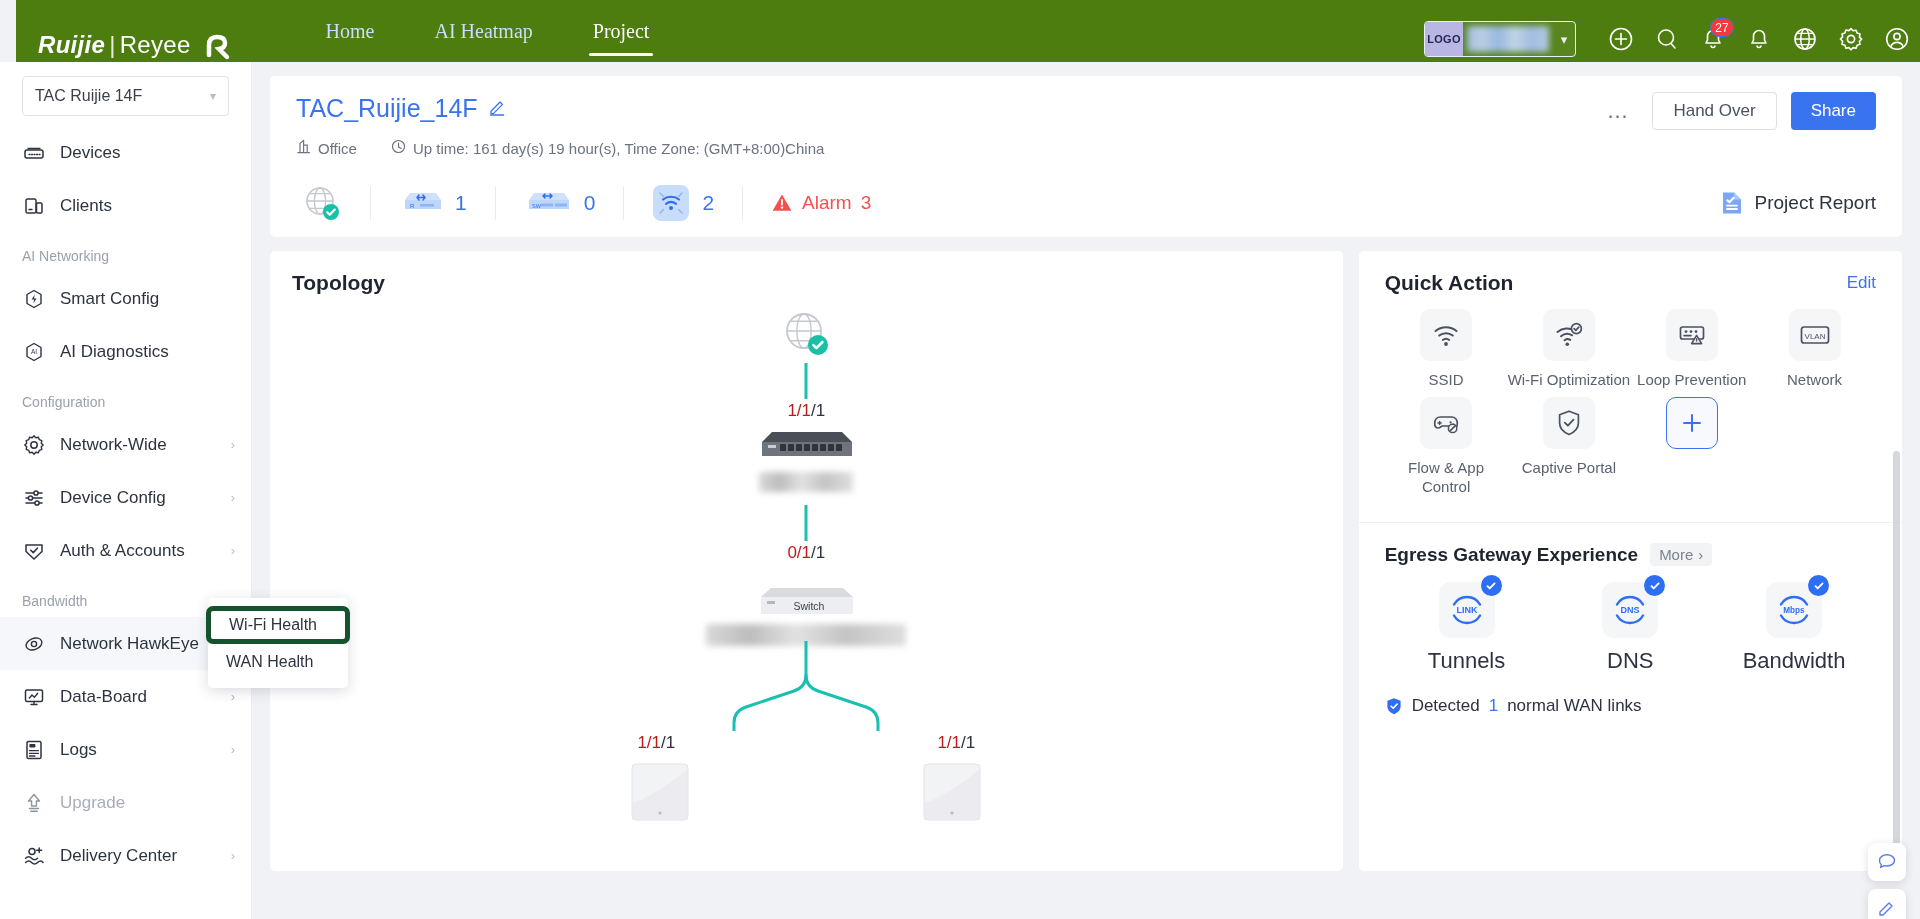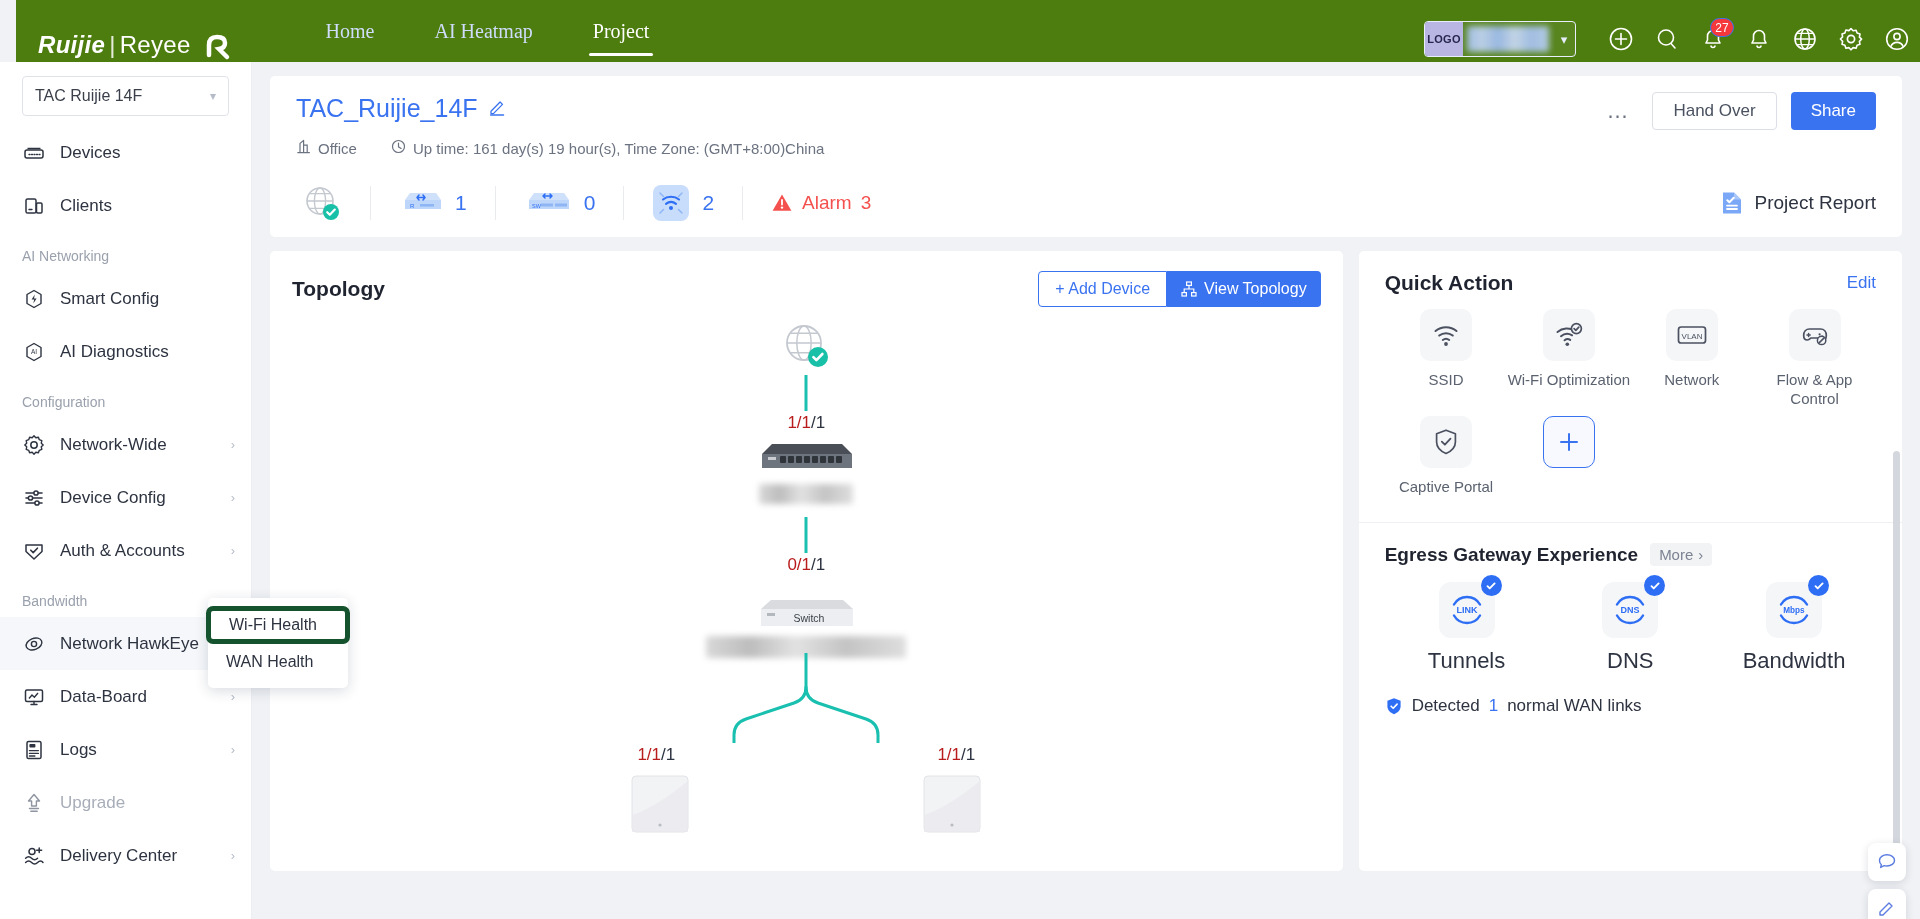--- a/index.html
+++ b/index.html
@@ -494,32 +494,20 @@
         <span>Project Report</span>
       </div>
     </div>
   </div>
 
   <div class="split">
 
     <div class="topo-card">
       <div class="topo-head">
         <span class="topo-title">Topology</span>
-        <div class="topo-btns">
-          <div class="btn-add">+ Add Device</div>
-          <div class="btn-view">
-            <svg width="16" height="16" viewBox="0 0 16 16">
-              <rect x="5.6" y="1" width="4.8" height="3.4" stroke="#fff" stroke-width="1.2" fill="none"></rect>
-              <rect x="1" y="11.6" width="4.4" height="3.4" stroke="#fff" stroke-width="1.2" fill="none"></rect>
-              <rect x="10.6" y="11.6" width="4.4" height="3.4" stroke="#fff" stroke-width="1.2" fill="none"></rect>
-              <path d="M8 4.4v3.6M3.2 11.6V8h9.6v3.6" stroke="#fff" stroke-width="1.2" fill="none"></path>
-            </svg>
-            <span>View Topology</span>
-          </div>
-        </div>
       </div>
 
       <div class="topo-canvas">
 
         <div class="node" style="top:6px;">
           <svg width="52" height="52" viewBox="0 0 52 52">
             <circle cx="24" cy="24" r="17" stroke="#c4c8cf" stroke-width="1.8" fill="none"></circle>
             <ellipse cx="24" cy="24" rx="7.2" ry="17" stroke="#c4c8cf" stroke-width="1.5" fill="none"></ellipse>
             <path d="M7 24h34M10 14.2h28M10 33.8h28" stroke="#c4c8cf" stroke-width="1.4"></path>
             <circle cx="38" cy="38" r="10" fill="#19c0a8"></circle>
@@ -621,20 +609,34 @@
               <path d="M6 15.2c3.2-2.7 7.6-3 11.1-.9" stroke="#4b5160" stroke-width="2" fill="none" stroke-linecap="round"></path>
               <path d="M9.6 19.3c1.7-1.4 3.9-1.5 5.6-.4" stroke="#4b5160" stroke-width="2" fill="none" stroke-linecap="round"></path>
               <circle cx="12.3" cy="23.2" r="1.8" fill="#4b5160"></circle>
               <circle cx="21.4" cy="7.6" r="5" stroke="#4b5160" stroke-width="1.7" fill="#f5f6f8"></circle>
               <path d="M19.1 7.6l1.7 1.7 3-3.2" stroke="#4b5160" stroke-width="1.7" fill="none" stroke-linecap="round" stroke-linejoin="round"></path>
             </svg>
           </div>
           <div class="qa-lbl">Wi-Fi Optimization</div>
         </div>
 
+        <div class="qa-cell">
+          <div class="qa-box">
+            <svg width="28" height="28" viewBox="0 0 28 28">
+              <rect x="2.5" y="6" width="23" height="12" rx="2" stroke="#4b5160" stroke-width="1.7" fill="none"></rect>
+              <circle cx="8" cy="10.6" r="1.4" fill="#4b5160"></circle>
+                <circle cx="13" cy="10.6" r="1.4" fill="#4b5160"></circle>
+                <circle cx="18" cy="10.6" r="1.4" fill="#4b5160"></circle>
+              <path d="M6 14.6h7" stroke="#4b5160" stroke-width="1.6" stroke-linecap="round"></path>
+              <path d="M18.6 14.4l5 8.2h-10z" fill="#f5f6f8" stroke="#4b5160" stroke-width="1.6" stroke-linejoin="round"></path>
+              <path d="M18.6 17.8v2.3" stroke="#4b5160" stroke-width="1.4" stroke-linecap="round"></path>
+            </svg>
+          </div>
+          <div class="qa-lbl">Loop Prevention</div>
+        </div>
 
         <div class="qa-cell">
           <div class="qa-box">
             <svg width="30" height="24" viewBox="0 0 30 24">
               <rect x="1.5" y="4" width="27" height="16" rx="2.6" stroke="#4b5160" stroke-width="1.7" fill="none"></rect>
               <text x="15" y="15.6" font-size="8" text-anchor="middle" fill="#4b5160" font-family="Liberation Sans">VLAN</text>
             </svg>
           </div>
           <div class="qa-lbl">Network</div>
         </div>

